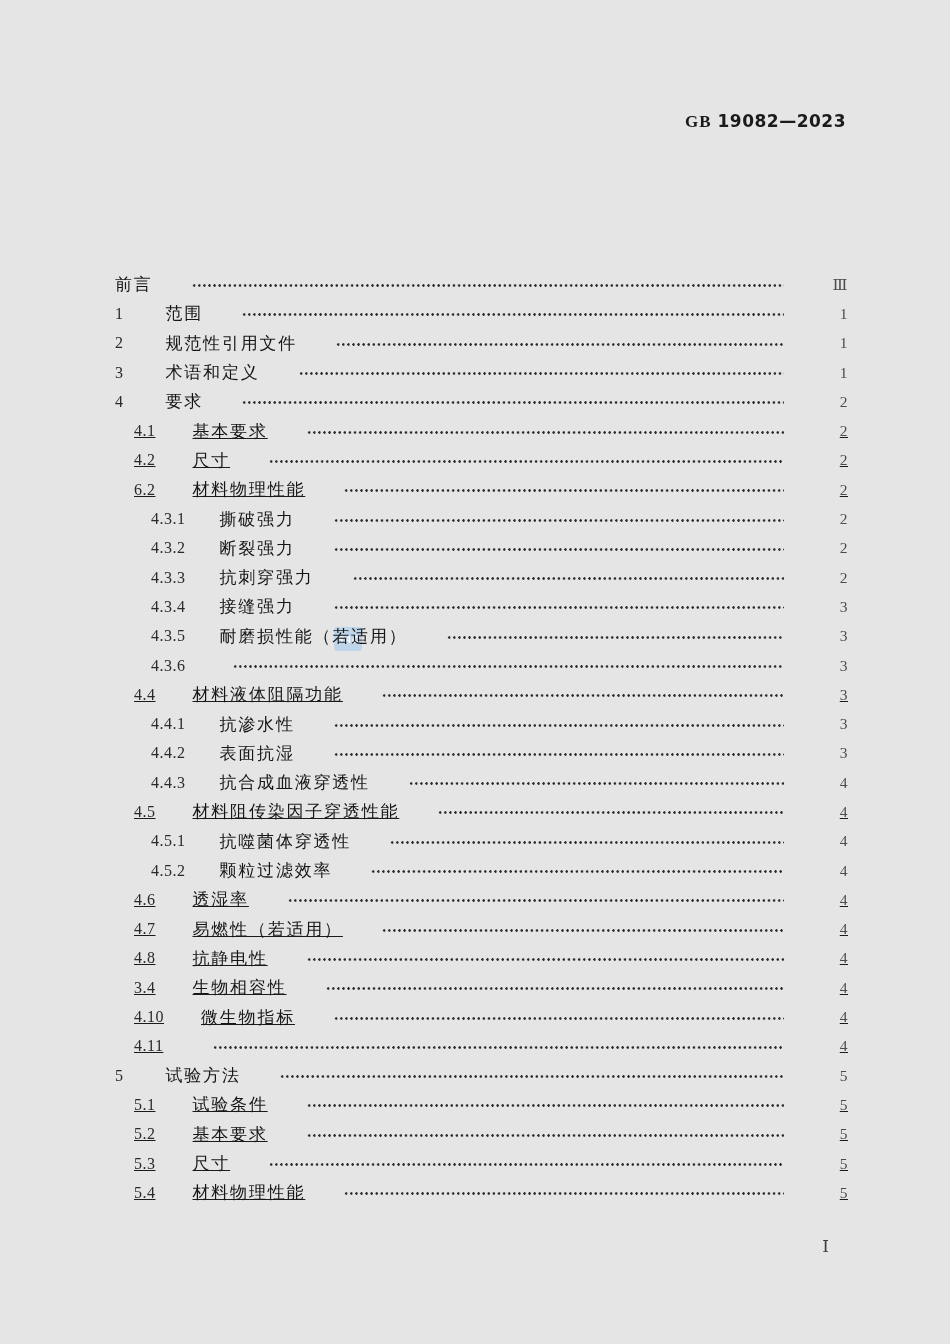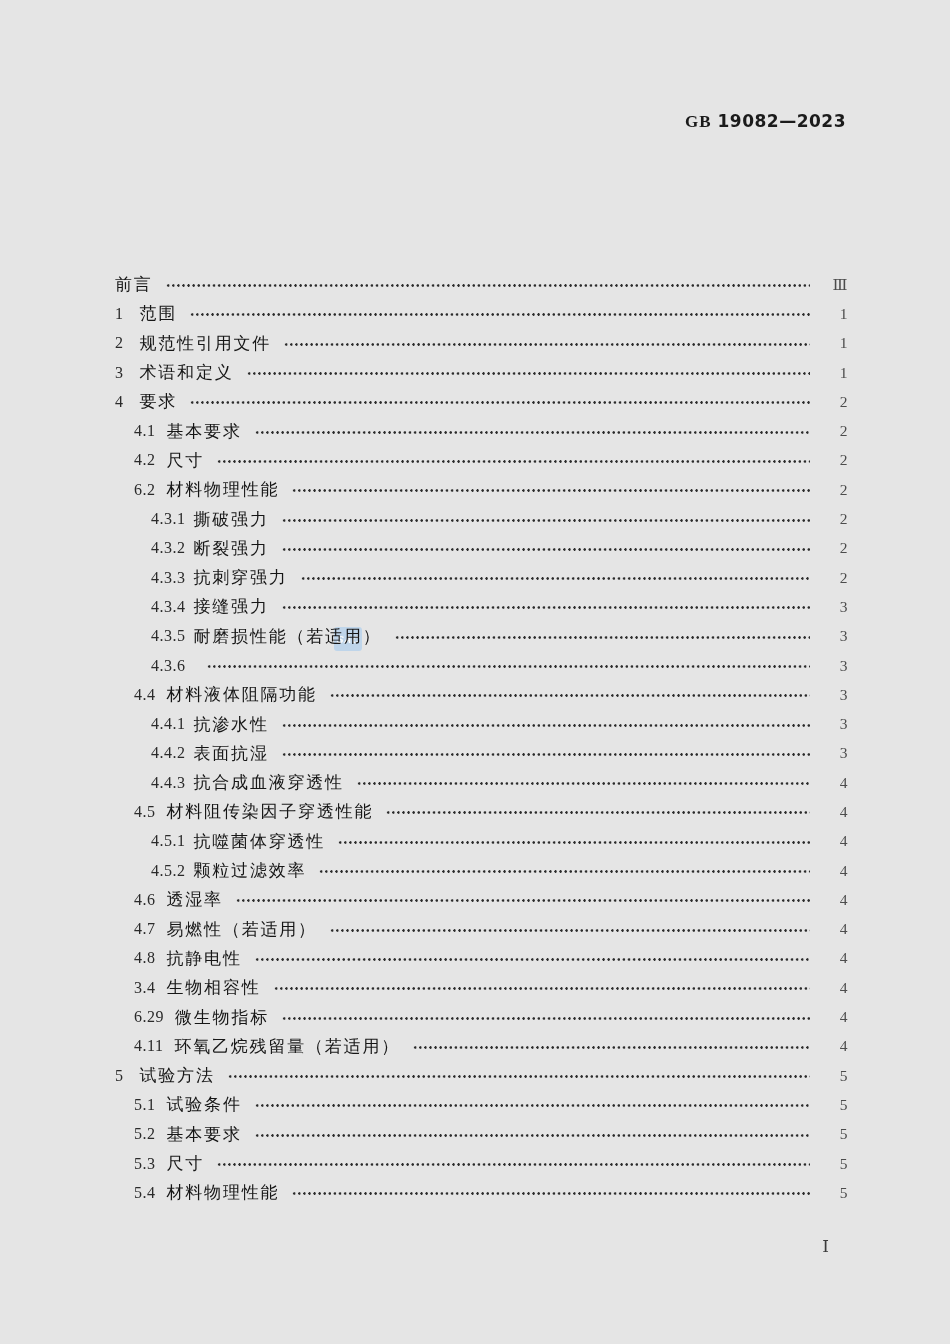--- a/index.html
+++ b/index.html
@@ -35,22 +35,22 @@
     border-radius:3px;display:flex;align-items:center;justify-content:center;
     opacity:0.85;z-index:0;
   }
   .watermark span{
     color:#ffffff;font-size:10px;font-weight:700;font-style:italic;
     letter-spacing:0.5px;transform:skewX(-8deg);
   }
 
   
   .toc{position:absolute;left:115px;top:270px;width:733px;z-index:1;}
-  .row{display:flex;align-items:center;height:29.3px;white-space:nowrap;}
-  .row.lv1{padding-left:19px;}
+  .row{display:flex;align-items:center;height:29.3px;white-space:nowrap;gap:26px;}
+  .row.lv1{padding-left:19px;text-decoration:underline;}
   .row.lv2{padding-left:36px;}
   .num{
     font-family:"Liberation Serif","DejaVu Serif",serif;
     font-size:16px;letter-spacing:0.5px;color:#2a2a2a;
     margin-right:16px;flex:0 0 auto;
   }
   .lv1 .num{margin-right:11px;}
   .lv2 .num{margin-right:8px;}
   .label{
     font-size:17px;letter-spacing:1.8px;color:#161616;flex:0 0 auto;
@@ -231,28 +231,27 @@
     <span class="leader"></span>
     <span class="pageno">4</span>
   </div>
       <div class="row lv1">
     <span class="num">3.4</span>
     <span class="label">生物相容性</span>
     <span class="leader"></span>
     <span class="pageno">4</span>
   </div>
       <div class="row lv1">
-    <span class="num">6.29</span>
+    <span class="num">4.10</span>
     <span class="label">微生物指标</span>
     <span class="leader"></span>
     <span class="pageno">4</span>
   </div>
       <div class="row lv1">
     <span class="num">4.11</span>
-    <span class="label">环氧乙烷残留量（若适用）</span>
     <span class="leader"></span>
     <span class="pageno">4</span>
   </div>
       <div class="row lv0">
     <span class="num">5</span>
     <span class="label">试验方法</span>
     <span class="leader"></span>
     <span class="pageno">5</span>
   </div>
       <div class="row lv1">

